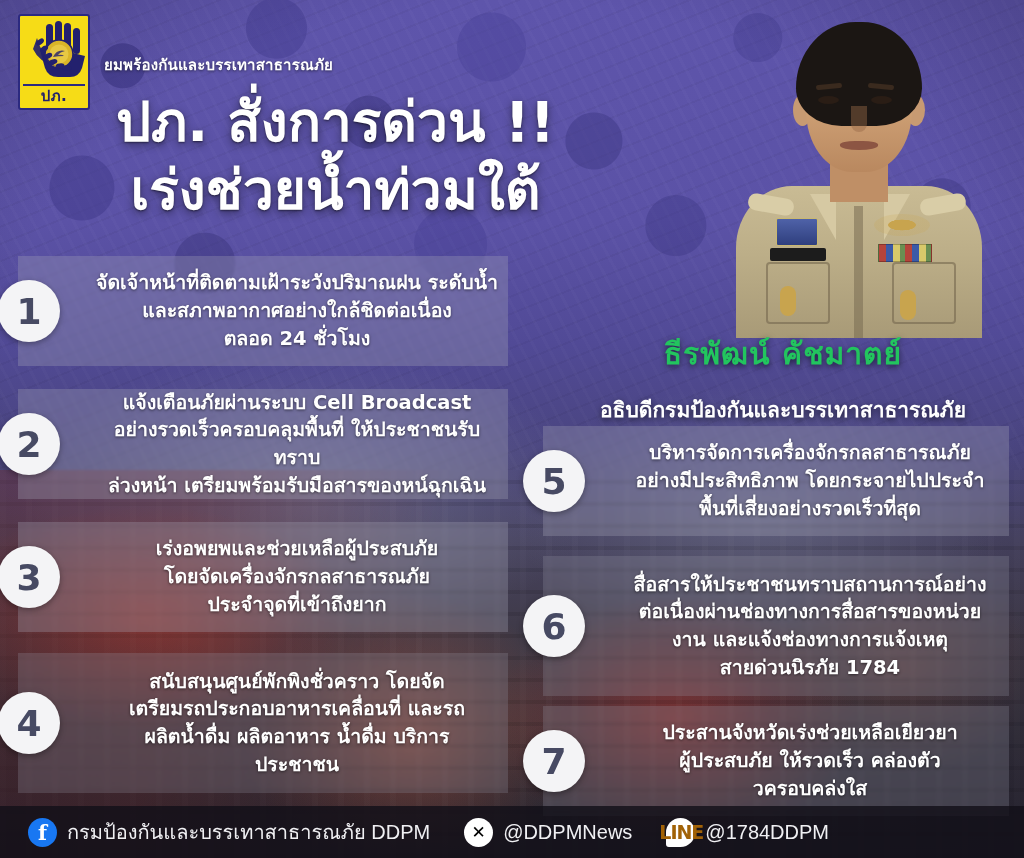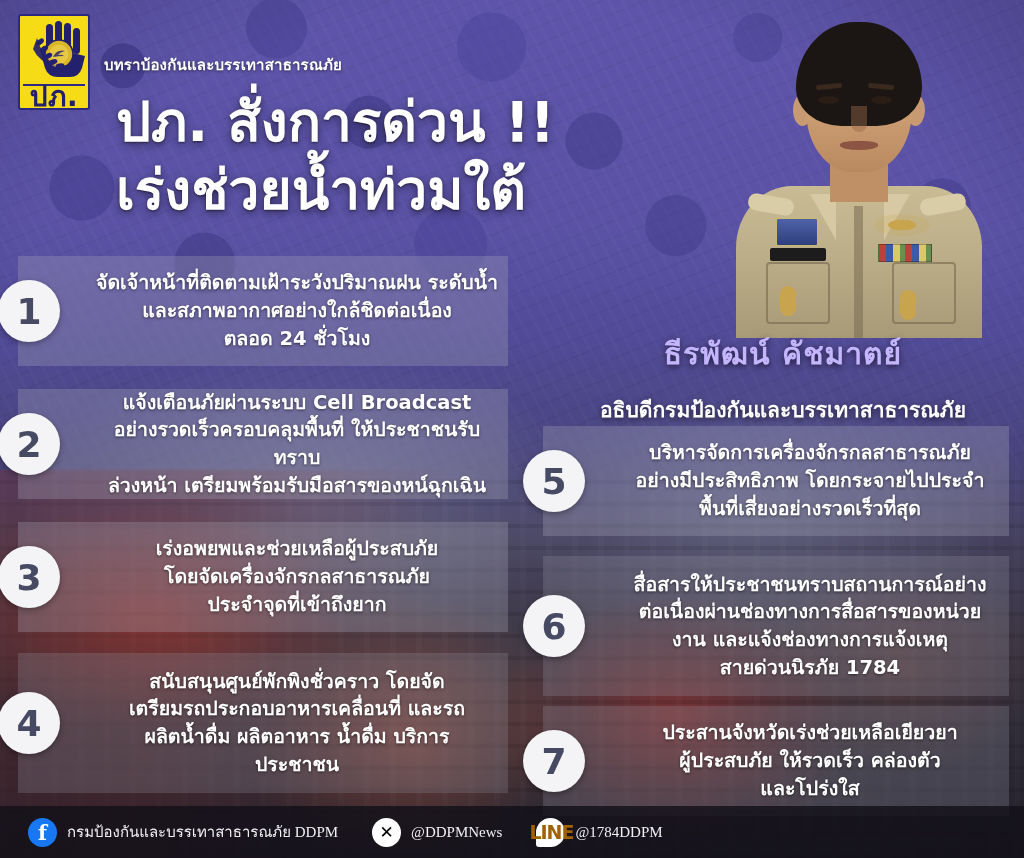--- a/index.html
+++ b/index.html
@@ -101,21 +101,21 @@
     position: absolute; left: 0; right: 0; top: 0; height: 68px;
   }
   .logo .logo-divider {
     position: absolute; left: 3px; right: 3px; top: 68px;
     height: 2px; background: #2c2a80;
   }
   .logo .logo-text {
     position: absolute; left: 0; right: 0; top: 68px; bottom: 0;
     display: flex; align-items: center; justify-content: center;
     color: #23216e;
-    font-size: 28px;
+    font-size: 15px;
     font-weight: 700;
     letter-spacing: .5px;
     font-family: "DejaVu Sans", sans-serif;
   }
   .header-org {
     font-size: 15px;
     font-weight: 600;
     color: #ffffff;
     text-shadow: 0 1px 3px rgba(0,0,0,.55);
     letter-spacing: .2px;
@@ -132,20 +132,21 @@
     line-height: 1.02;
   }
   .title-line {
     font-size: 55px;
     font-weight: 700;
     color: #ffffff;
     text-shadow: 0 3px 10px rgba(0,0,0,.45), 0 1px 2px rgba(0,0,0,.5);
     letter-spacing: 0px;
     white-space: nowrap;
     font-family: "DejaVu Sans", "Liberation Sans", sans-serif;
+    text-align: center;
   }
   .title-line.l2 { margin-top: 12px; }
 
   
   .portrait-wrap {
     position: absolute;
     right: 0; top: 8px;
     width: 330px; height: 360px;
     z-index: 5;
   }
@@ -273,21 +274,21 @@
   .name-block {
     position: absolute;
     right: 6px; top: 330px;
     width: 470px;
     text-align: center;
     z-index: 6;
   }
   .name-main {
     font-size: 30px;
     font-weight: 700;
-    color: #c4b5fd;
+    color: #22c55e;
     letter-spacing: 1px;
     text-shadow: 0 2px 6px rgba(0,0,0,.6);
     font-family: "DejaVu Sans", "Liberation Sans", sans-serif;
     white-space: nowrap;
   }
   .name-role {
     margin-top: 16px;
     font-size: 21px;
     font-weight: 700;
     color: #ffffff;
@@ -360,25 +361,25 @@
     padding-left: 28px;
     box-sizing: border-box;
   }
   .social {
     display: flex;
     align-items: center;
     gap: 10px;
     margin-right: 34px;
   }
   .social-label {
-    font-size: 15px;
+    font-size: 20px;
     font-weight: 500;
     color: #f0f0f3;
     white-space: nowrap;
-    font-family: Liberation Serif, serif;
+    font-family: Liberation Sans, sans-serif;
   }
   .ic {
     width: 29px; height: 29px;
     border-radius: 50%;
     display: flex; align-items: center; justify-content: center;
     flex: none;
     font-weight: 700;
   }
   .ic-fb { background: #1877f2; color: #fff; font-size: 21px; font-family: "DejaVu Serif", serif; }
   .ic-x  { background: #ffffff; color: #000; font-size: 17px; }
@@ -427,21 +428,21 @@
             <ellipse cx="28" cy="40" rx="4.5" ry="2.6" transform="rotate(-26 28 40)"></ellipse>
             <ellipse cx="33" cy="46" rx="4.5" ry="2.6" transform="rotate(-18 33 46)"></ellipse>
             <ellipse cx="40" cy="50" rx="4.5" ry="2.6" transform="rotate(-6 40 50)"></ellipse>
             <ellipse cx="47" cy="52" rx="4.5" ry="2.6" transform="rotate(4 47 52)"></ellipse>
           </g>
         </svg>
       </div>
       <div class="logo-divider"></div>
       <div class="logo-text">ปภ.</div>
     </div>
-    <div class="header-org">บทราบ้องกันและบรรเทาสาธารณภัย</div>
+    <div class="header-org">ยมพร้องกันและบรรเทาสาธารณภัย</div>
   </div>
 
   <div class="title-block">
     <div class="title-line l1">ปภ. สั่งการด่วน !!</div>
     <div class="title-line l2">เร่งช่วยน้ำท่วมใต้</div>
   </div>
 
   <div class="portrait-wrap">
     <div class="portrait">
       <div class="p-body"></div>
@@ -518,21 +519,21 @@
     <div class="card-text">สื่อสารให้ประชาชนทราบสถานการณ์อย่าง
 ต่อเนื่องผ่านช่องทางการสื่อสารของหน่วย
 งาน และแจ้งช่องทางการแจ้งเหตุ
 สายด่วนนิรภัย 1784</div>
   </div>
 
   <div class="card dark" id="card-7">
     <div class="badge">7</div>
     <div class="card-text">ประสานจังหวัดเร่งช่วยเหลือเยียวยา
 ผู้ประสบภัย ให้รวดเร็ว คล่องตัว
-และโปร่งใส</div>
+วครอบคล่งใส</div>
   </div>
 
   <div class="footer">
 
     <div class="social">
       <div class="ic ic-fb">f</div>
       <div class="social-label">กรมป้องกันและบรรเทาสาธารณภัย DDPM</div>
     </div>
 
     <div class="social">

